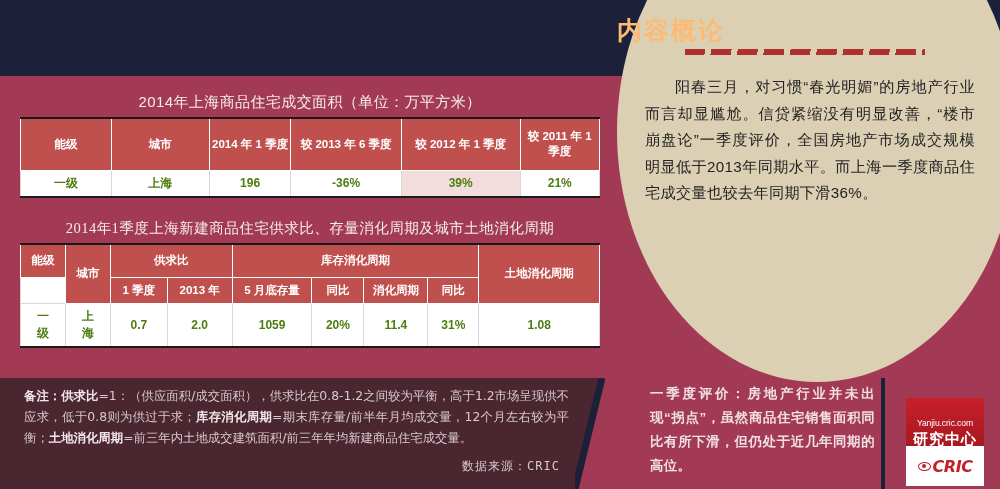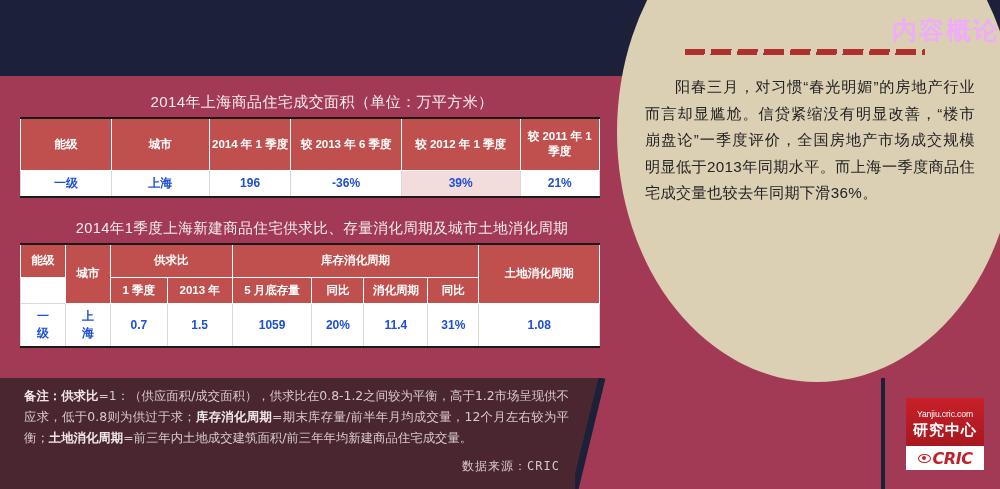--- a/index.html
+++ b/index.html
@@ -52,23 +52,23 @@
     border-radius: 50% / 50%;
     z-index: 8;
   }
   .oval-inner {
     position: absolute; left: 617px; top: 0px;
     width: 383px; height: 382px;
     z-index: 9;
   }
   .panel-title {
     position: absolute; left: 0; top: 14px;
-    width: 383px; text-align: right;
+    width: 383px; text-align: left;
     font-size: 25px; font-weight: bold;
-    color: #f0abfc; letter-spacing: 2px;
+    color: #fdba74; letter-spacing: 2px;
   }
   .panel-rule {
     position: absolute; left: 68px; top: 49px;
     width: 240px; height: 6px;
     background: repeating-linear-gradient(100deg,
       #B03030 0px, #B03030 20px,
       #DCD0B4 20px, #DCD0B4 26px);
   }
   .panel-body {
     position: absolute; left: 28px; top: 74px;
@@ -76,45 +76,45 @@
     font-size: 15.2px; line-height: 26.5px;
     color: #232323; text-align: justify;
     text-indent: 30px;
     letter-spacing: 0.3px;
   }
 
   
   .tbl-caption {
     position: absolute;
     color: #F3ECEC; font-size: 15px;
-    text-align: center; width: 580px; left: 32px;
+    text-align: center; width: 580px; left: 20px;
     letter-spacing: 0.4px;
   }
   #cap1 { top: 93px; }
-  #cap2 { top: 219px; font-size: 14.6px; }
+  #cap2 { top: 219px; font-size: 14.6px; font-family: Liberation Serif, serif; }
 
   table.dt {
     position: absolute;
     border-collapse: collapse;
     background: #fff;
     border-radius: 15px;
   }
   table.dt th, table.dt td {
     border: 1px solid #FFFFFF;
     text-align: center;
     font-family: "Liberation Sans", sans-serif;
   }
   table.dt th {
     background: #C0504D; color: #FFFFFF;
     font-size: 11.5px; font-weight: bold;
     padding: 2px 2px;
     line-height: 15px;
   }
   table.dt td {
-    background: #FFFFFF; color: #1d4ed8;
+    background: #FFFFFF; color: #4d7c0f;
     font-size: 12px; font-weight: bold;
     padding: 4px 10px;
     border: 1px solid #D9D9D9;
     border-top: 1px solid #FFFFFF;
   }
   table.dt td.hl { background: #F2DCDC; }
   table.dt th.blank { background: #FFFFFF; border:1px solid #D9D9D9; }
 
   #table1 { left: 20px; top: 117px; width: 580px; }
   #table1 tr.hdr th { height: 52px; }
@@ -191,29 +191,29 @@
     z-index: 9;
   }
   .logo-top {
     width: 78px; height: 48px;
     background: #C31F29;
     background: linear-gradient(180deg,#C8202A 0%, #A81820 100%);
     text-align: center;
   }
   .logo-url {
     font-size: 8.6px; color: #FFFFFF;
-    padding-top: 11px; letter-spacing: -0.1px;
+    padding-top: 20px; letter-spacing: -0.1px;
     font-family: "Liberation Sans", sans-serif;
   }
   .logo-cn {
     font-size: 15px; color: #FFFFFF; font-weight: bold;
     letter-spacing: 1px; line-height: 21px;
   }
   .logo-bot {
-    width: 78px; height: 24px;
+    width: 78px; height: 40px;
     background: #FFFFFF;
     display: flex; align-items: center; justify-content: center;
     gap: 2px;
   }
   .logo-eye {
     width: 13px; height: 9px;
     border: 1.6px solid #C31F29;
     border-radius: 50%;
     position: relative;
   }
@@ -277,21 +277,21 @@
       <th style="width:65px">2013 年</th>
       <th style="width:80px">5 月底存量</th>
       <th style="width:52px">同比</th>
       <th style="width:64px">消化周期</th>
       <th style="width:51px">同比</th>
     </tr>
     <tr class="dat">
       <td class="outline-bot">一级</td>
       <td class="outline-bot">上海</td>
       <td class="outline-bot">0.7</td>
-      <td class="outline-bot">1.5</td>
+      <td class="outline-bot">2.0</td>
       <td class="outline-bot">1059</td>
       <td class="outline-bot">20%</td>
       <td class="outline-bot">11.4</td>
       <td class="outline-bot">31%</td>
       <td class="outline-bot">1.08</td>
     </tr>
   </tbody>
     </table>
 
   <div class="oval-panel"></div>
@@ -305,20 +305,23 @@
   <div class="notes-diag"></div>
   <svg class="notes-diag-line" viewBox="0 0 130 111" preserveAspectRatio="none">
     <line x1="27" y1="0" x2="0" y2="111" stroke="#1C2038" stroke-width="7"></line>
   </svg>
 
   <div class="notes-text">
     <b>备注：</b><b>供求比</b><span>=1：（供应面积/成交面积），供求比在0.8-1.2之间较为平衡，高于1.2市场呈现供不应求，低于0.8则为供过于求；</span><b>库存消化周期</b><span>=期末库存量/前半年月均成交量，12个月左右较为平衡；</span><b>土地消化周期</b><span>=前三年内土地成交建筑面积/前三年年均新建商品住宅成交量。</span>
   </div>
   <div class="source-text">数据来源：CRIC</div>
 
+  <div class="comment-box">
+    <div class="comment-text">一季度评价：房地产行业并未出现“拐点”，虽然商品住宅销售面积同比有所下滑，但仍处于近几年同期的高位。</div>
+  </div>
 
   <div class="vdiv"></div>
 
   <div class="logo-wrap">
     <div class="logo-top">
       <div class="logo-url">Yanjiu.cric.com</div>
       <div class="logo-cn">研究中心</div>
     </div>
     <div class="logo-bot">
       <span class="logo-eye"></span>

